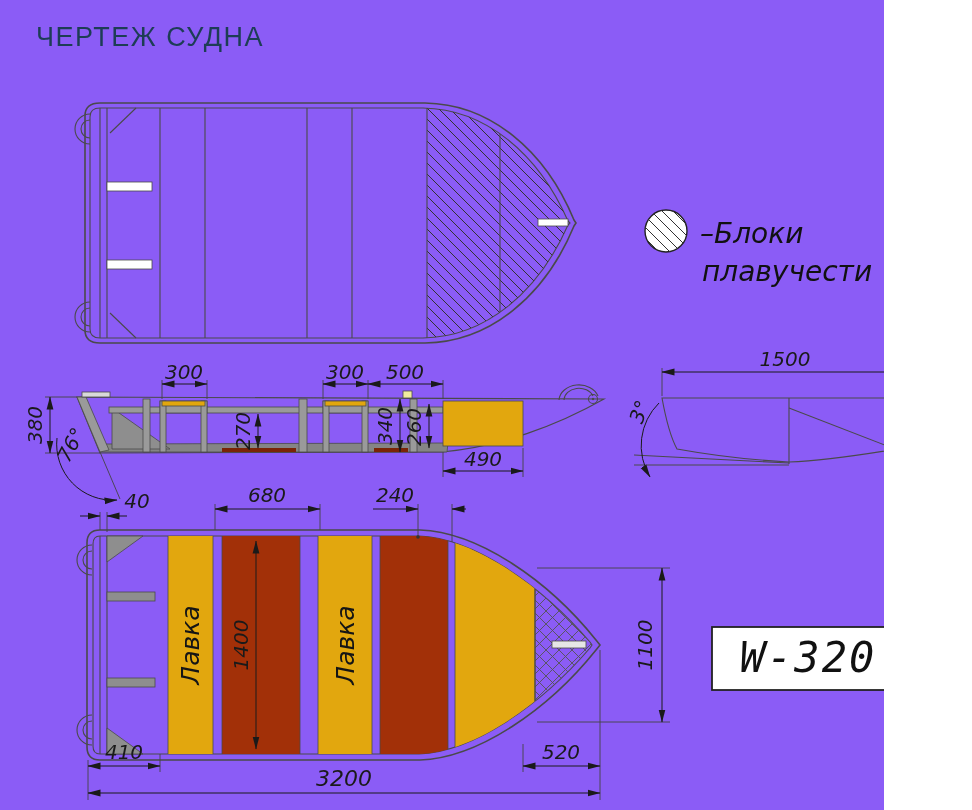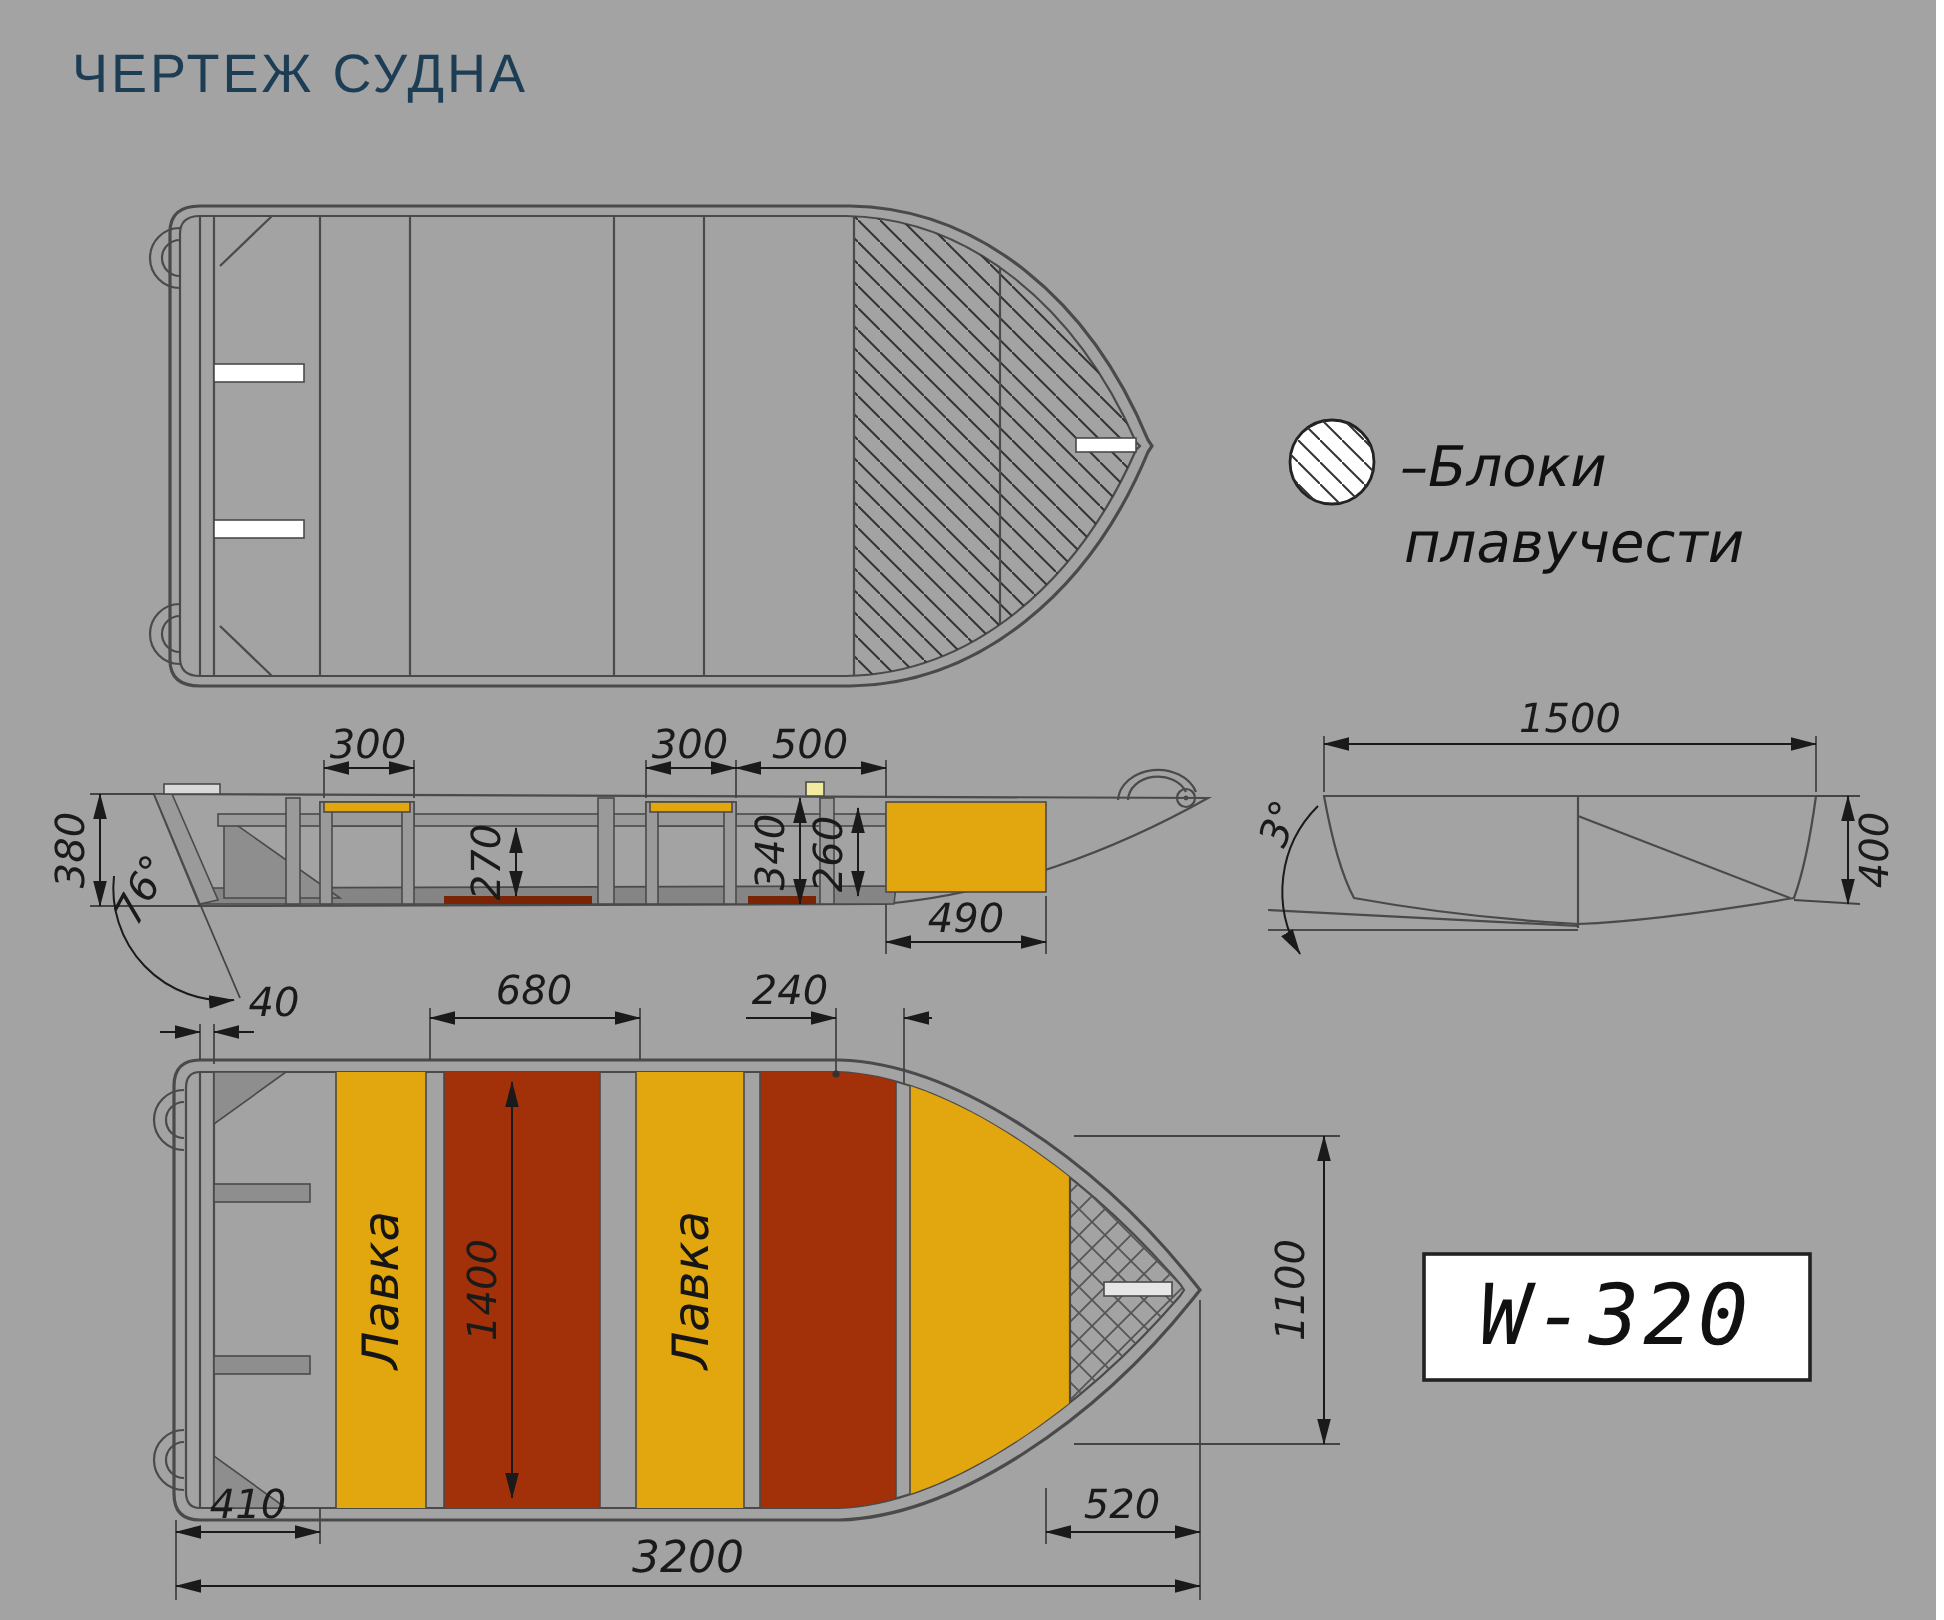--- a/index.html
+++ b/index.html
@@ -1,16 +1,16 @@
 <!DOCTYPE html>
 <html><head>
 <meta charset="utf-8">
 <style>
   html,body{margin:0;padding:0;background:#ffffff;}
-  .stage{position:relative;width:968px;height:810px;background:#a3a3a3;overflow:hidden;
+  .stage{position:relative;width:884px;height:810px;background:#8b5cf6;overflow:hidden;
          font-family:"DejaVu Sans",sans-serif;}
   svg text{font-family:"DejaVu Sans",sans-serif;}
   .page-title{font-family:"Liberation Sans",sans-serif;font-size:27px;font-weight:500;
               letter-spacing:1.5px;fill:#1d3d55;}
   .dim{font-size:20px;font-style:italic;fill:#1a1a1a;}
   .dim-big{font-size:22px;font-style:italic;fill:#1a1a1a;}
   .legend-text{font-size:28px;font-style:italic;fill:#111;}
   .bench-label{font-size:25px;font-style:italic;fill:#151515;}
   .model{font-family:"DejaVu Sans Mono",monospace;font-size:42px;font-style:italic;
          letter-spacing:2px;fill:#111;}

